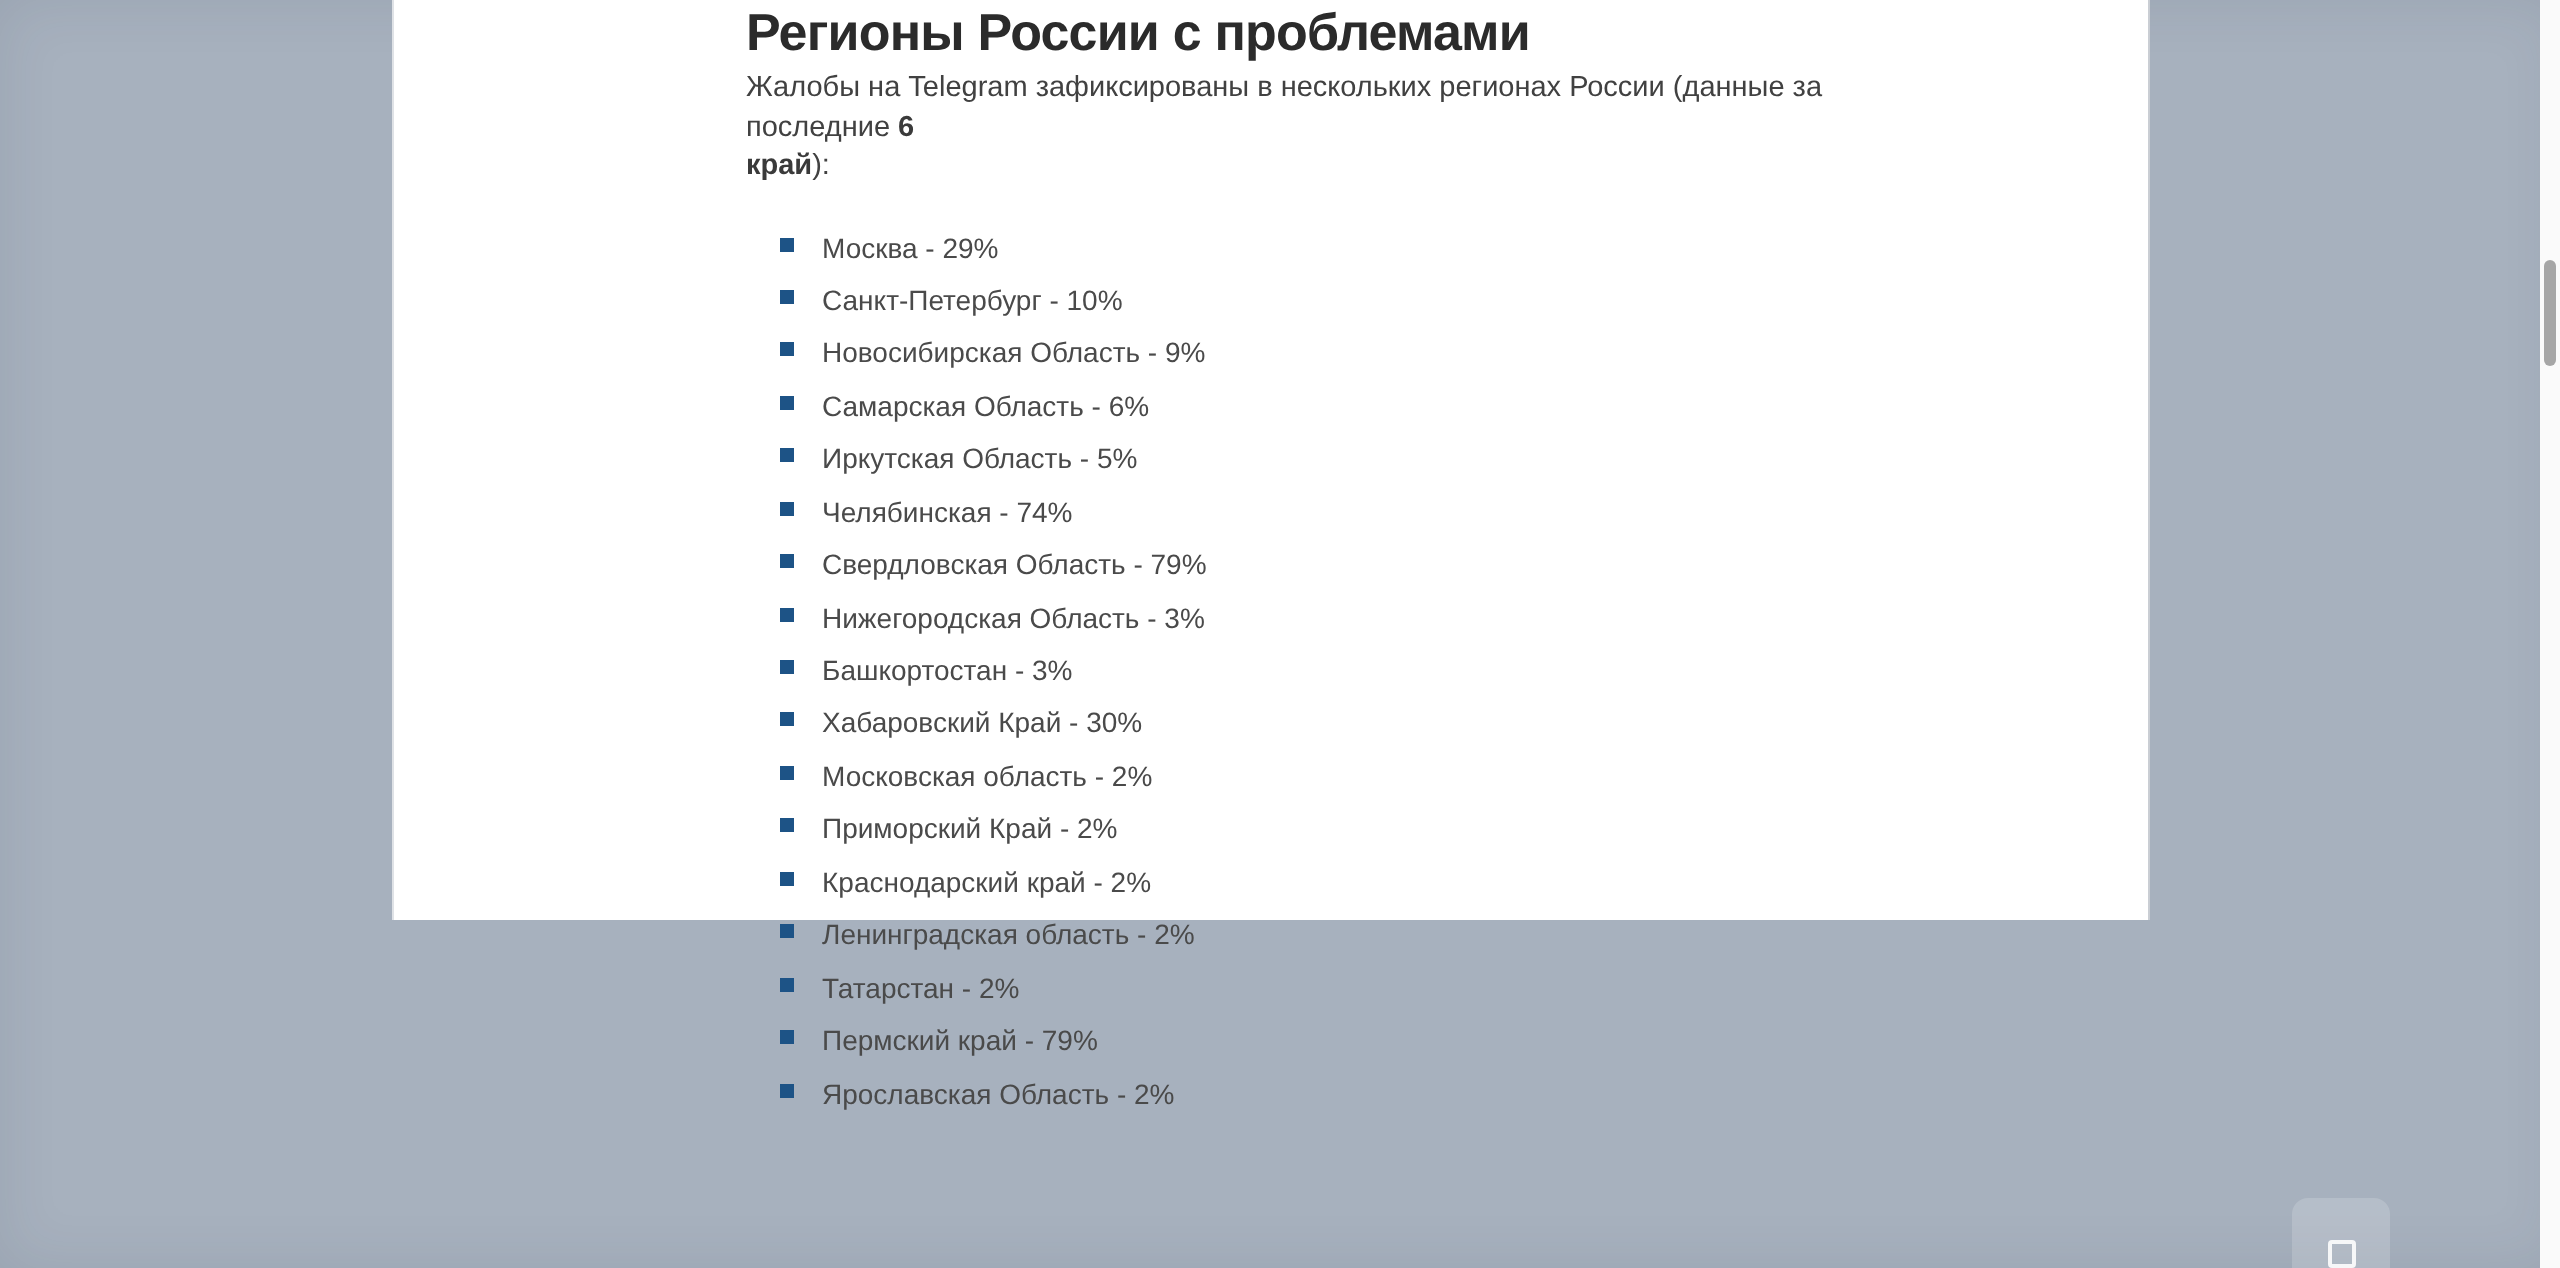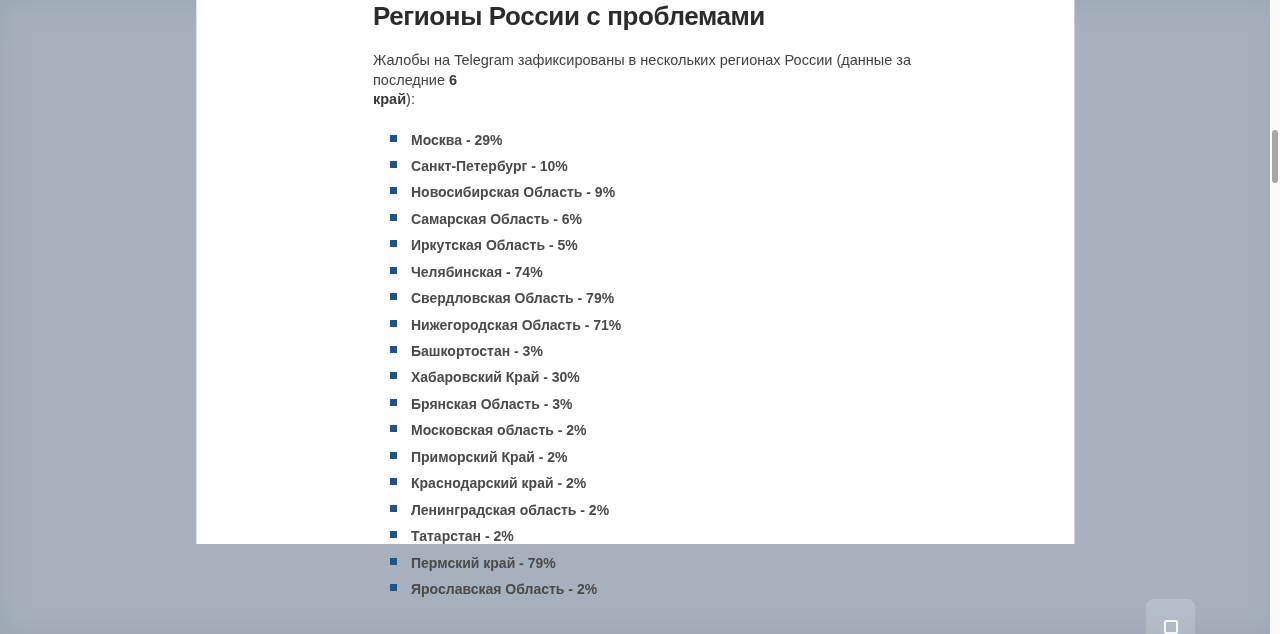--- a/index.html
+++ b/index.html
@@ -10,57 +10,56 @@
     position: relative;
   }
   .screen {
     position: absolute; inset: 0;
     box-shadow: inset 0 0 30px rgba(40,50,70,0.10);
   }
   
   .page {
     position: absolute;
     left: 196px; top: 0;
-    width: 879px; height: 544px;
+    width: 879px; height: 460px;
     background: #ffffff;
     border-left: 1px solid #dfe2e6;
     border-right: 1px solid #caced4;
   }
   .content {
     padding: 2px 0 0 176px;
     width: 740px;
   }
   .title {
     font-size: 26px;
     font-weight: bold;
     line-height: 29px;
     color: #2b2b2b;
     letter-spacing: -0.4px;
   }
   .subtitle {
-    margin-top: 20px;
+    margin-top: 4px;
     font-size: 14.5px;
     line-height: 19.5px;
     color: #414141;
     max-width: 545px;
   }
   .subtitle b { font-weight: bold; color: #3a3a3a; }
   ul.regions {
     list-style: none;
     margin-top: 21px;
     padding-left: 17px;
   }
   ul.regions li {
     position: relative;
     height: 26.45px;
     padding-left: 21px;
     font-size: 14px;
     line-height: 19px;
     color: #4a4a4a;
-    font-weight: bold;
   }
   ul.regions li .bullet {
     position: absolute;
     left: 0; top: 4px;
     width: 7px; height: 7px;
     background: #1d5386;
   }
   
   .scrollbar-track {
     position: absolute;
@@ -132,33 +131,29 @@
           <li>
           <span class="bullet"></span>
           <span>Челябинская - 74%</span>
         </li>
           <li>
           <span class="bullet"></span>
           <span>Свердловская Область - 79%</span>
         </li>
           <li>
           <span class="bullet"></span>
-          <span>Нижегородская Область - 71%</span>
+          <span>Нижегородская Область - 3%</span>
         </li>
           <li>
           <span class="bullet"></span>
           <span>Башкортостан - 3%</span>
         </li>
           <li>
           <span class="bullet"></span>
           <span>Хабаровский Край - 30%</span>
-        </li>
-          <li>
-          <span class="bullet"></span>
-          <span>Брянская Область - 3%</span>
         </li>
           <li>
           <span class="bullet"></span>
           <span>Московская область - 2%</span>
         </li>
           <li>
           <span class="bullet"></span>
           <span>Приморский Край - 2%</span>
         </li>
           <li>

